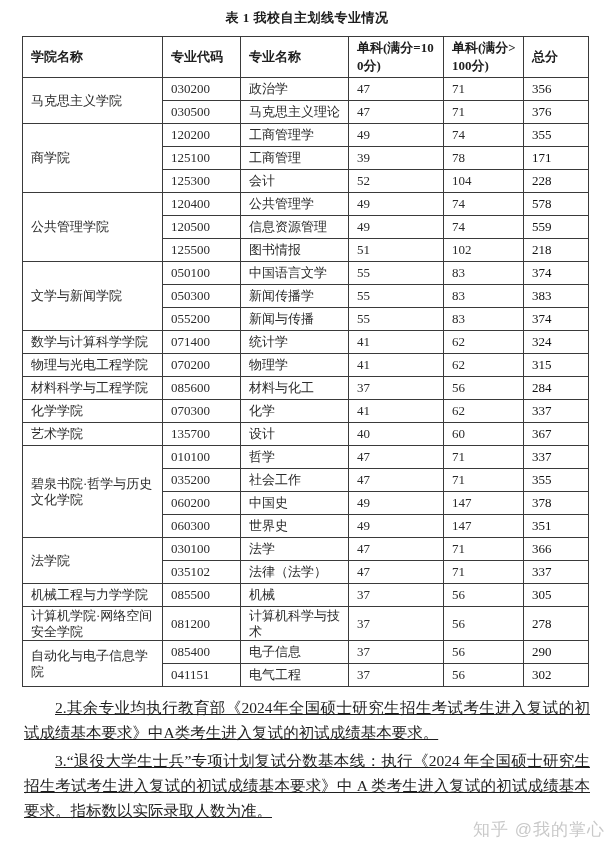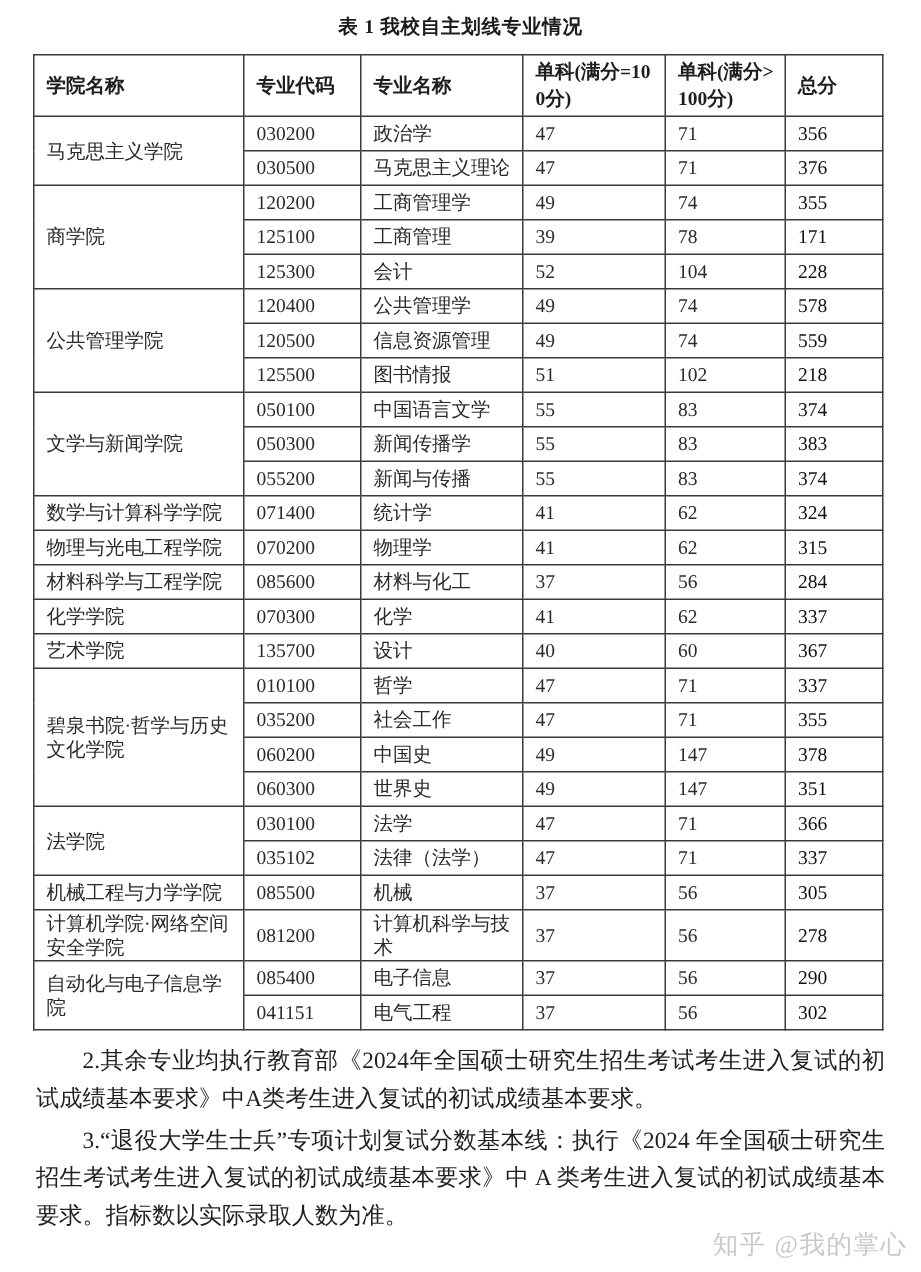--- a/index.html
+++ b/index.html
@@ -45,31 +45,32 @@
   table.score-table td { height: 23px; line-height: 1.2; }
   td.college { word-break: break-all; line-height: 1.3; }
   td.total { font-weight: normal; color: #111; }
   .note {
     font-size: 15.5px;
     line-height: 25px;
     text-indent: 2em;
     text-align: justify;
     margin: 0 24px;
     color: #1f1f1f;
+    text-decoration: underline;
   }
   .note.first { margin-top: 8px; }
   .note.second { margin-top: 3px; }
   .watermark {
     position: absolute;
     right: 9px;
     bottom: 7px;
     font-size: 17px;
     color: #c9c9c9;
     letter-spacing: 1px;
-    font-family: Liberation Serif, serif;
+    font-family: Liberation Sans, sans-serif;
     white-space: nowrap;
   }
 </style>
 </head>
 <body>
 
 <div class="page">
 
   <div class="doc-title">表 1 我校自主划线专业情况</div>
 

